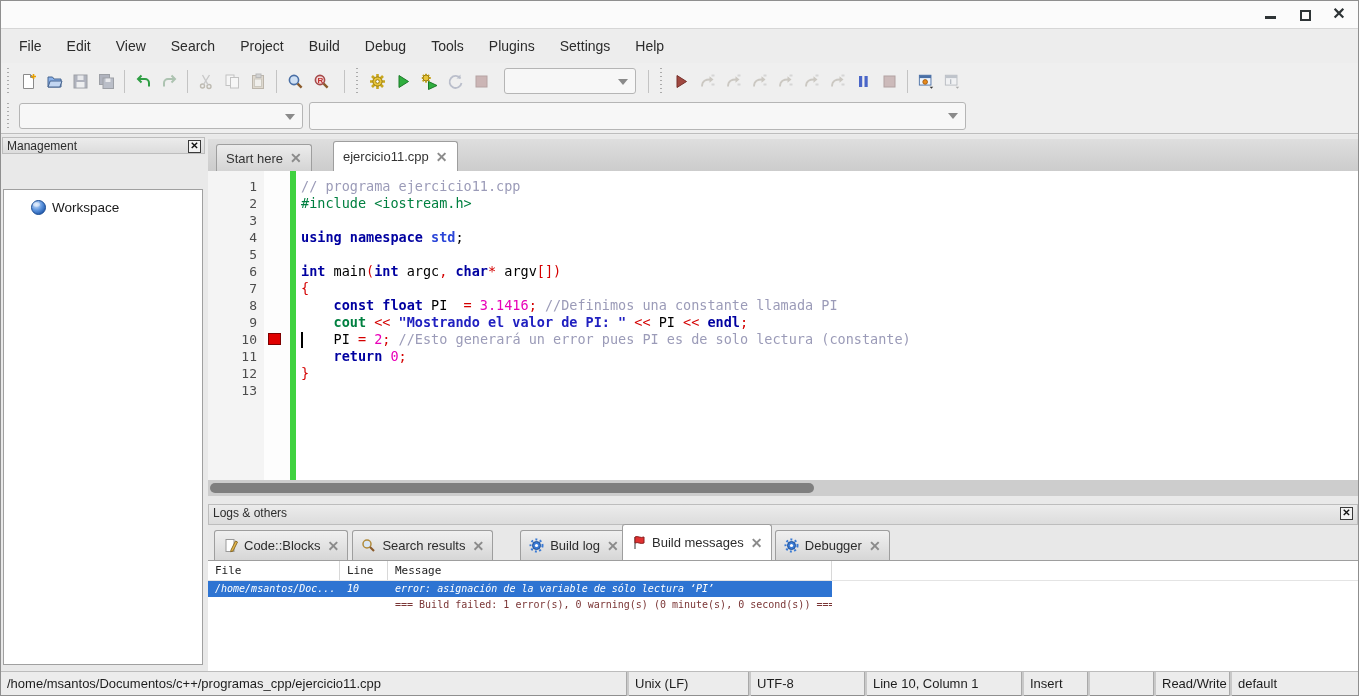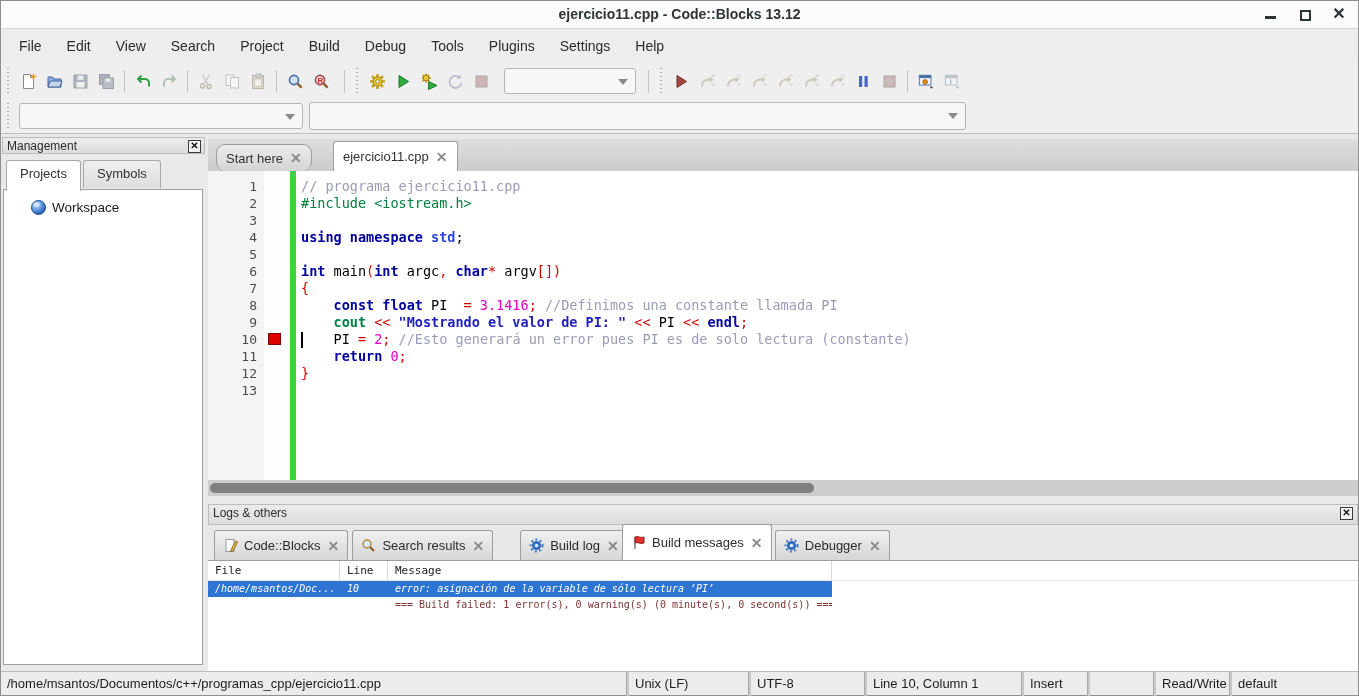--- a/index.html
+++ b/index.html
@@ -125,21 +125,20 @@
              display:flex;align-items:center;box-sizing:border-box;}
   .sfield{height:24px;line-height:23px;font-size:13px;color:#1d1d1d;padding-left:6px;box-sizing:border-box;
           border-right:2px solid #c9c9c9;box-shadow:inset -1px 0 0 #a9a9a9;overflow:hidden;white-space:nowrap;}
 </style>
 </head>
 <body>
 
 <div id="frame">
 
   <div id="titlebar">
-    <div id="title-text">ejercicio11.cpp - Code::Blocks 13.12</div>
     <div id="btn-min" class="winbtn"></div>
     <div id="btn-max" class="winbtn"></div>
     <div id="btn-close" class="winbtn">✕</div>
   </div>
 
   <div id="menubar">
       <div class="menu-item">File</div>
       <div class="menu-item">Edit</div>
       <div class="menu-item">View</div>
       <div class="menu-item">Search</div>
@@ -365,24 +364,20 @@
       </div>
   </div>
 
   <div id="main">
 
     <div id="mgmt">
       <div id="mgmt-titlebar">
         <span id="mgmt-title">Management</span>
         <span id="mgmt-close" class="xbox">✕</span>
       </div>
-      <div id="mgmt-tabs">
-          <div class="mtab active">Projects</div>
-          <div class="mtab">Symbols</div>
-        </div>
       <div id="mgmt-content">
           <div class="tree-item">
             <span>
               <svg viewBox="0 0 17 17" style="width: 17px; height: 17px; margin-right: 5px; display: block;">
                 <defs>
                   <radialGradient id="wsg" cx="35%" cy="30%" r="75%">
                     <stop offset="0%" stop-color="#cfe2fb"></stop>
                     <stop offset="55%" stop-color="#5b93dd"></stop>
                     <stop offset="100%" stop-color="#1d55a8"></stop>
                   </radialGradient>
@@ -391,21 +386,21 @@
                 <ellipse cx="6.5" cy="5.5" rx="3.4" ry="2.2" fill="#fff" opacity=".45"></ellipse>
               </svg>
             </span>
             <span class="tree-label">Workspace</span>
           </div>
         </div>
     </div>
 
     <div id="notebook">
       <div id="ed-tabbar">
-          <div class="etab" style="left: 8px; border-radius: 9px;">
+          <div class="etab" style="left: 8px;">
             <span>Start here</span>
             <span class="tx">✕</span>
           </div>
           <div class="etab active" style="left: 125px;">
             <span>ejercicio11.cpp</span>
             <span class="tx">✕</span>
           </div>
         </div>
       <div id="editor">
         <div id="col-ln"></div>

